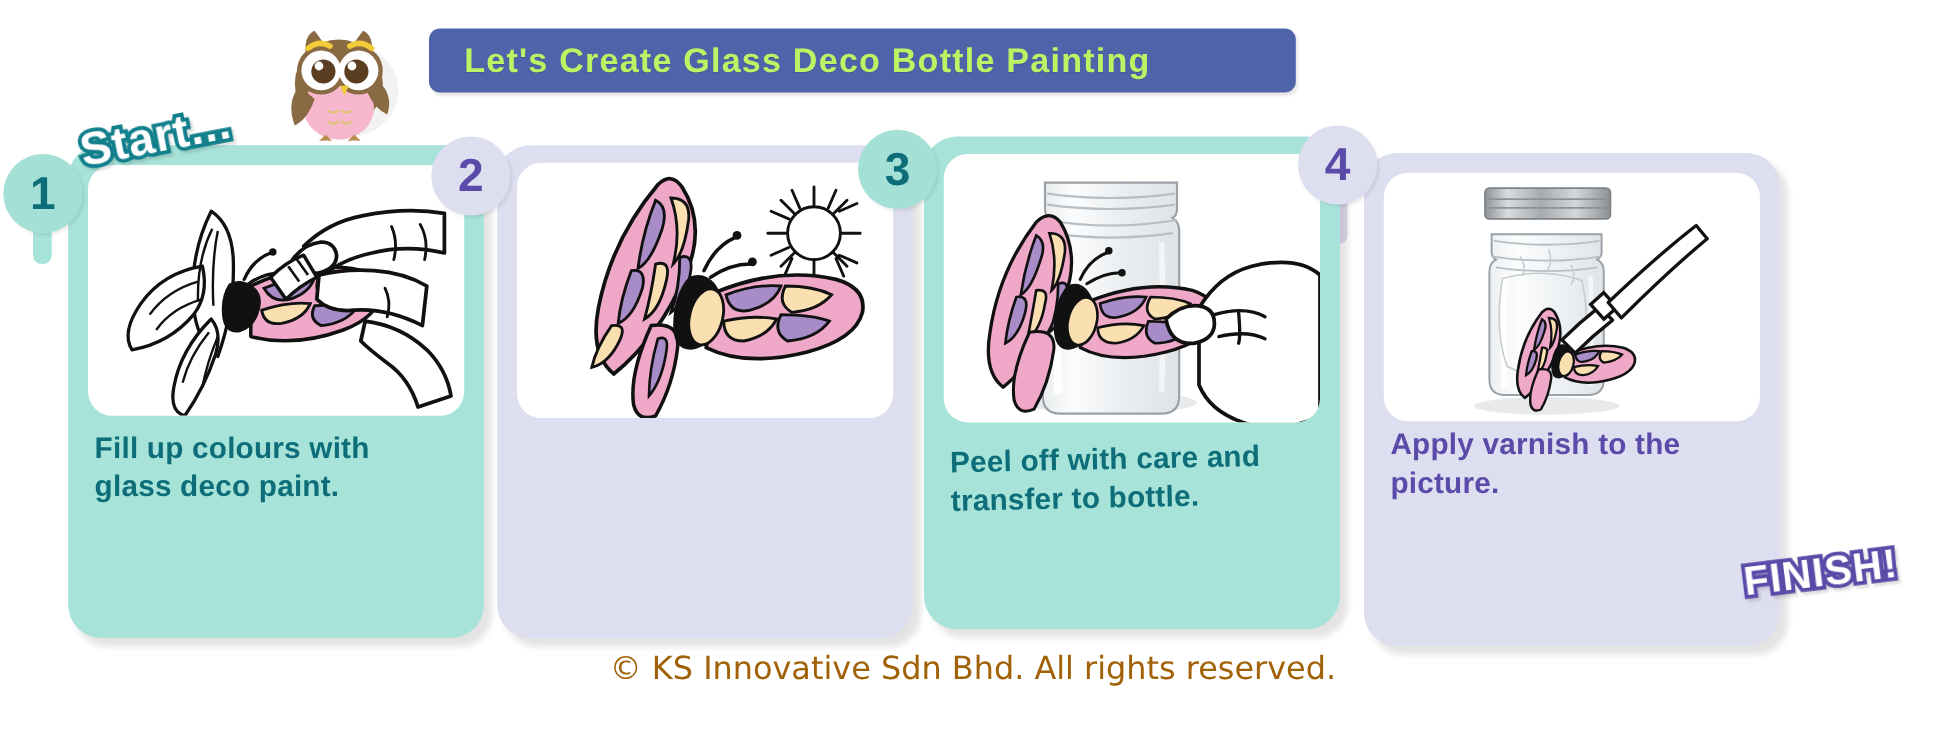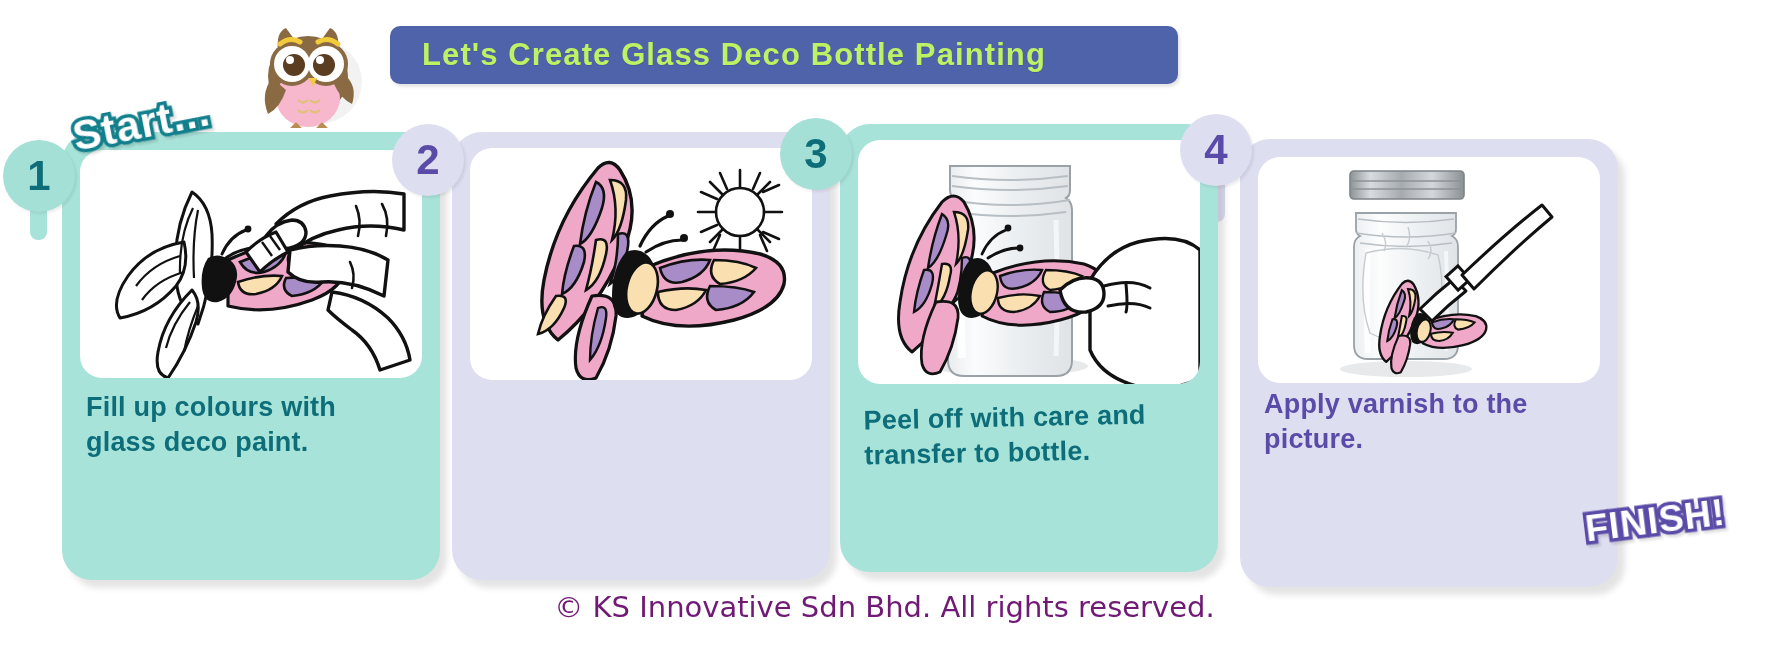--- a/index.html
+++ b/index.html
@@ -137,21 +137,21 @@
     transform: rotate(-7deg);
     -webkit-text-stroke: 7px #5b4ba8;
     paint-order: stroke fill;
     filter: drop-shadow(2px 3px 1px rgba(0,0,0,0.12));
   }
 
   
   .footer {
     position: absolute; left: 0; top: 590px;
     width: 1769px; text-align: center;
-    color: #701a75; font-size: 29px;
+    color: #a16207; font-size: 29px;
     font-family: "DejaVu Sans", sans-serif;
   }
 
   svg { display: block; }
 </style>
 </head>
 <body>
 
 <div class="page">
 

